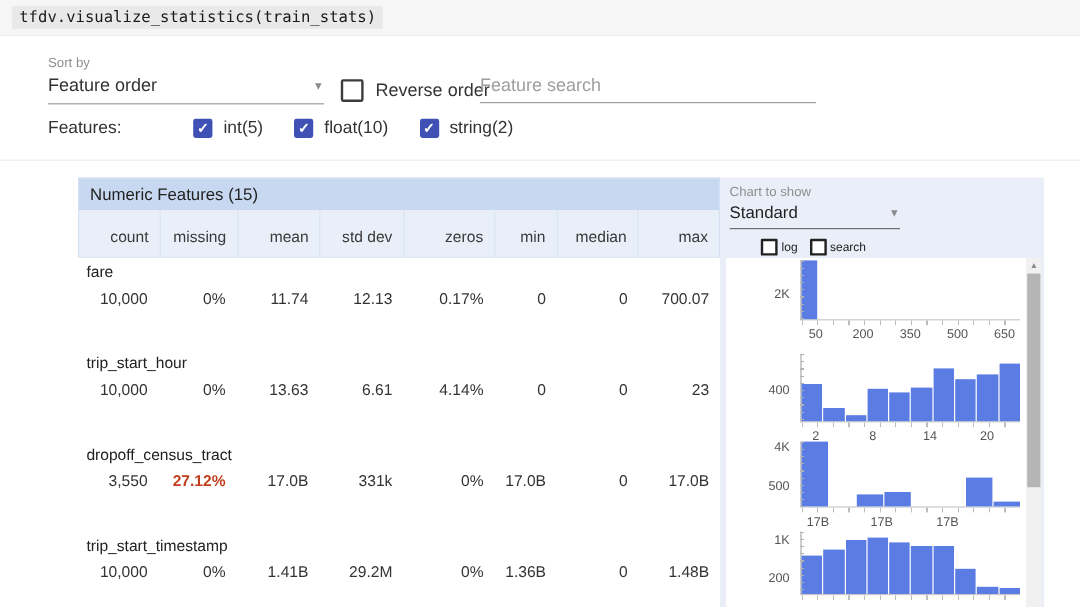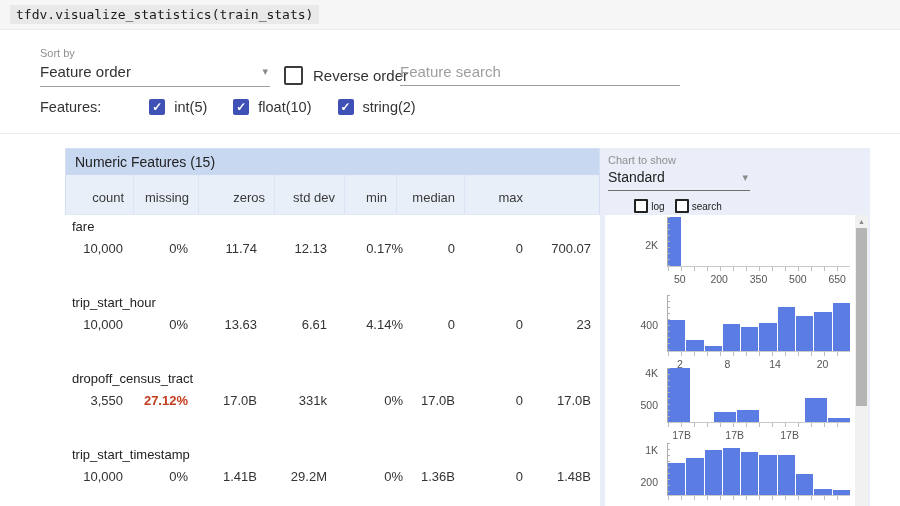--- a/index.html
+++ b/index.html
@@ -21,21 +21,21 @@
   .cb-row{position:absolute;left:284px;top:66px;display:flex;align-items:center;font-size:15px;color:#333;cursor:pointer;}
   .cbx{width:15px;height:15px;border:2px solid #3c3c3c;border-radius:2px;background:#fff;margin-right:10px;}
   .search{position:absolute;left:400px;top:58px;width:280px;}
   .search input{width:100%;border:none;outline:none;border-bottom:1px solid #9e9e9e;
                 font-size:15px;padding:5px 0;color:#333;background:transparent;
                 font-family:"Liberation Sans", sans-serif;}
   .search input::placeholder{color:#9e9e9e;}
 
   
   .features{position:absolute;left:40px;top:99px;display:flex;align-items:center;font-size:14.5px;color:#333;}
-  .features .flabel{margin-right:48px;}
+  .features .flabel{margin-right:60px;}
   .ftype{display:flex;align-items:center;margin-right:26px;cursor:pointer;}
   .cbx-on{width:16px;height:16px;background:#3f51b5;border-radius:2px;margin-right:9px;
           display:flex;align-items:center;justify-content:center;color:#fff;font-size:12px;font-weight:bold;}
   .rule2{position:absolute;left:0;top:133px;width:900px;border-top:1px solid #ececec;}
 
   
   .table-panel{position:absolute;left:65px;top:148px;width:535px;}
   .tp-header{height:27px;line-height:27px;background:#c7d8f0;border:1px solid #d4e0f2;border-bottom:none;
              font-size:14px;color:#222;padding-left:9px;box-sizing:border-box;}
   .tp-subheader{height:40px;background:#e9eff9;display:flex;align-items:flex-end;
@@ -124,22 +124,23 @@
       <span>string(2)</span>
     </label>
   </div>
   <div class="rule2"></div>
 
   <div class="table-panel">
     <div class="tp-header">Numeric Features (15)</div>
     <div class="tp-subheader">
       <div class="hcell first c0">count</div>
       <div class="hcell c1">missing</div>
+      <div class="hcell c2">mean</div>
+      <div class="hcell c3">std dev</div>
       <div class="hcell c4">zeros</div>
-      <div class="hcell c3">std dev</div>
       <div class="hcell c5">min</div>
       <div class="hcell c6">median</div>
       <div class="hcell c7">max</div>
     </div>
 
     <div class="stat-row">
       <div class="fname">fare</div>
       <div class="vrow">
         <div class="vcell c0">10,000</div>
         <div class="vcell c1">0%</div>

